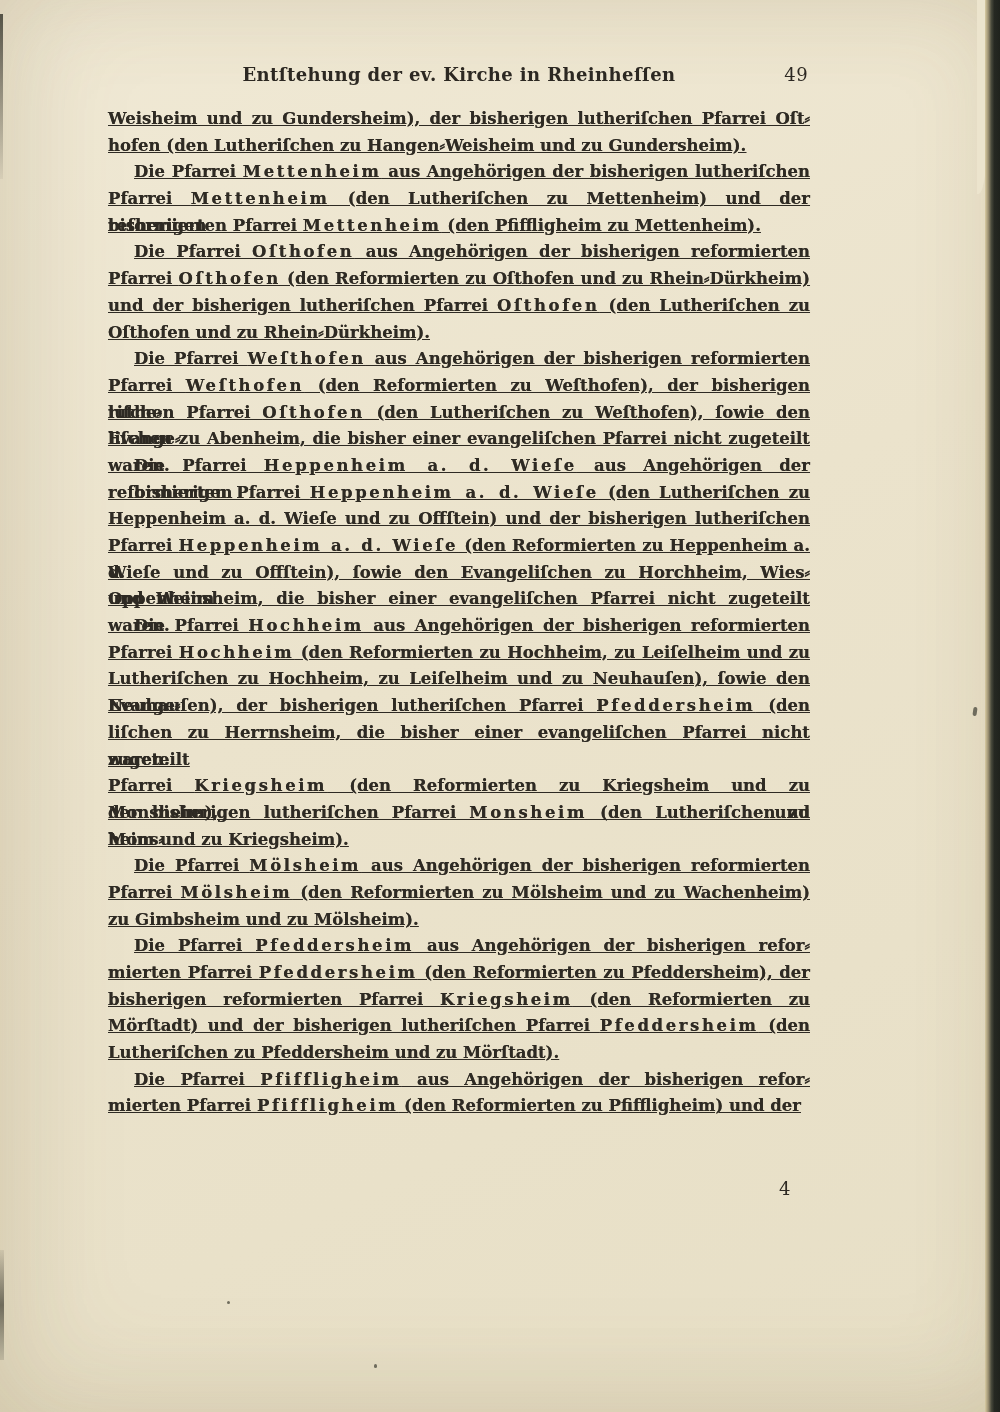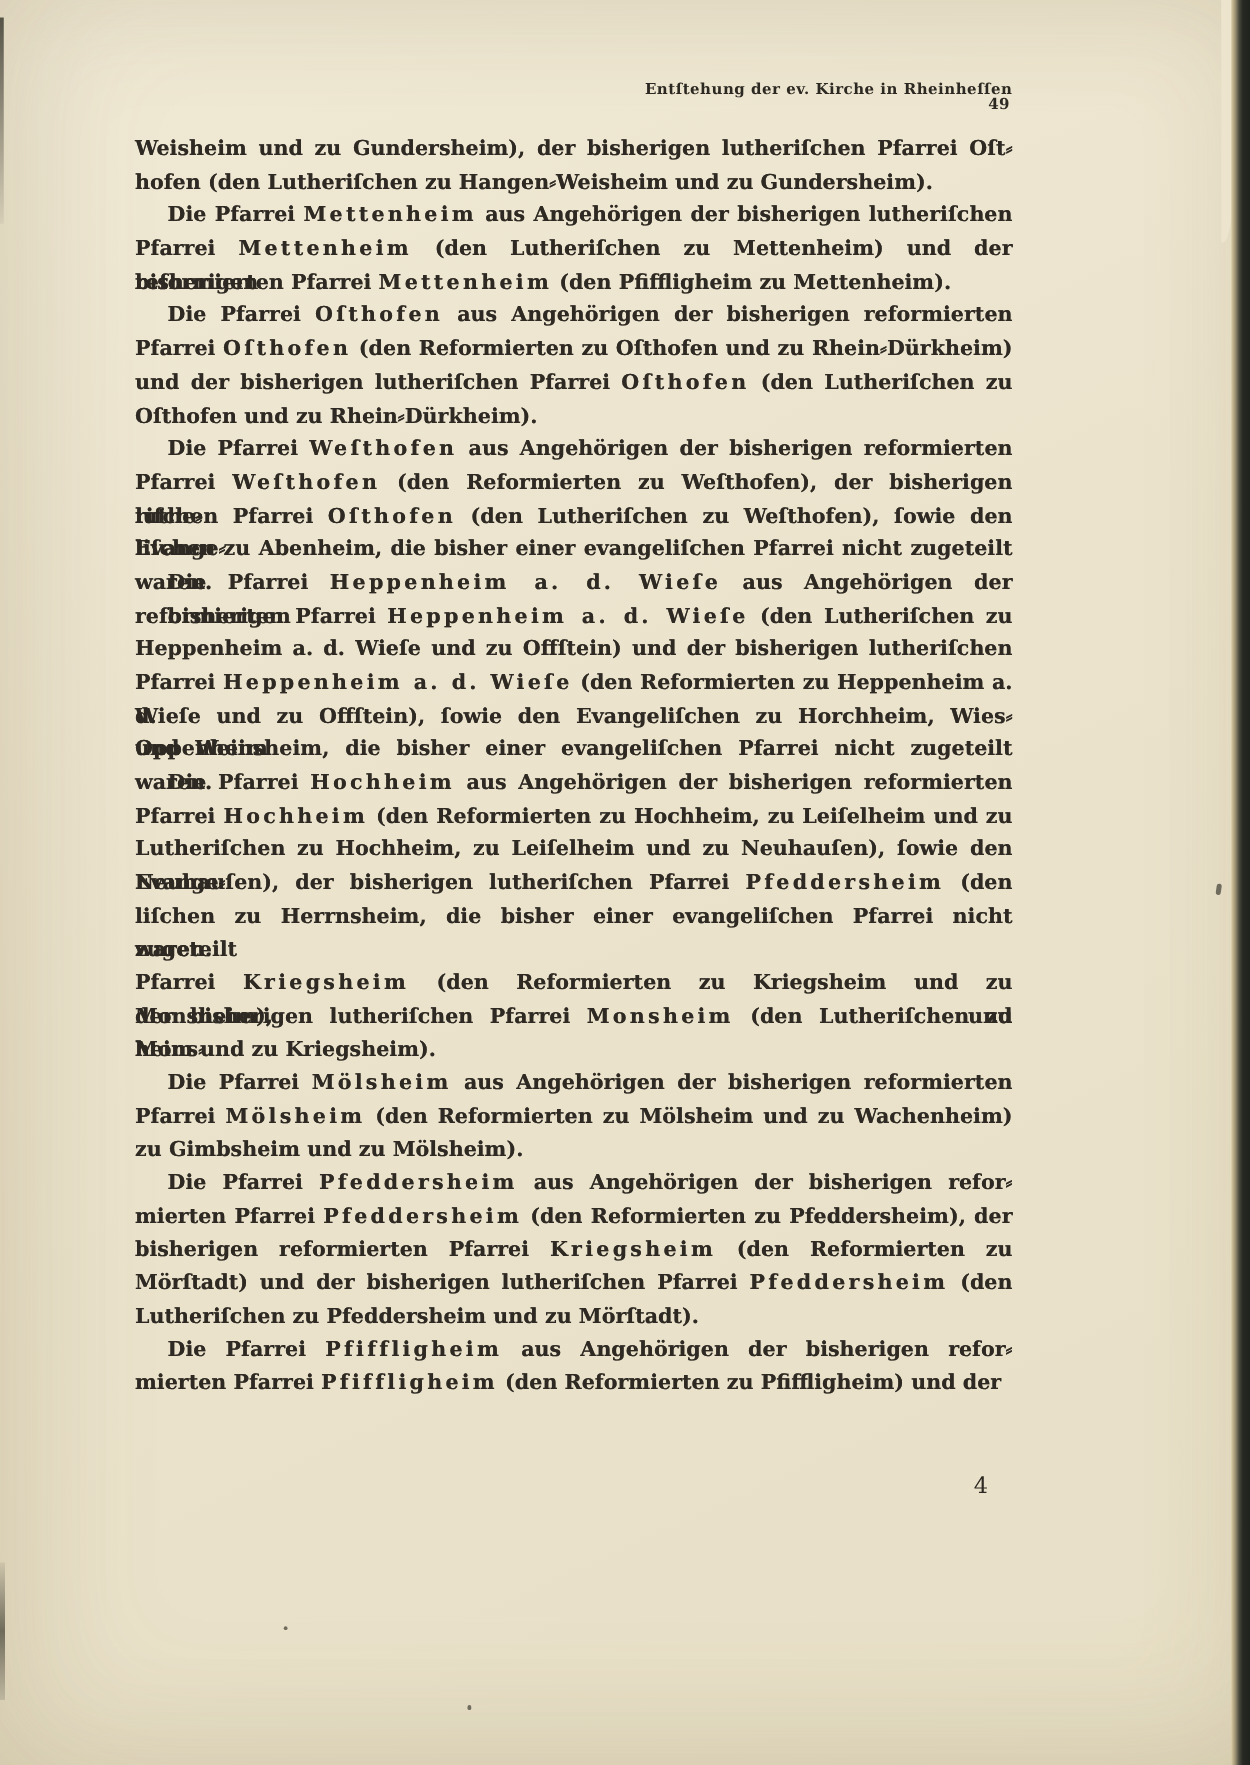--- a/index.html
+++ b/index.html
@@ -28,28 +28,29 @@
   .edge-left-top{
     position:absolute;left:0;top:14px;width:3px;height:165px;
     background:linear-gradient(to bottom,rgba(40,40,32,0.75),rgba(40,40,32,0.05));
   }
   .edge-left-bottom{
     position:absolute;left:0;top:1250px;width:4px;height:110px;
     background:linear-gradient(to bottom,rgba(40,40,32,0.08),rgba(40,40,32,0.6),rgba(40,40,32,0.15));
   }
   .running-header{
     position:absolute;left:108px;top:64px;width:702px;
-    text-align:right;font-size:12px;font-weight:700;
+    text-align:center;font-size:18px;font-weight:700;
     letter-spacing:0.4px;color:#2c2822;
   }
-  .page-number{position:absolute;right:2px;top:12px;font-weight:700;margin-left:31px;}
+  .page-number{position:absolute;right:2px;top:0;font-weight:400;margin-left:31px;}
   .text-block{
     position:absolute;left:108px;top:106px;width:702px;
     font-size:16.5px;font-weight:700;line-height:26.7px;
     text-shadow:0 0 0.4px rgba(46,42,35,0.7);
+    text-decoration:underline;
   }
   .paragraph{margin:0;}
   .line{
     text-align:justify;
     -moz-text-align-last:justify;
     text-align-last:justify;
     white-space:normal;
     height:26.7px;overflow:visible;
   }
   .line.para-end{text-align-last:left;-moz-text-align-last:left;}

